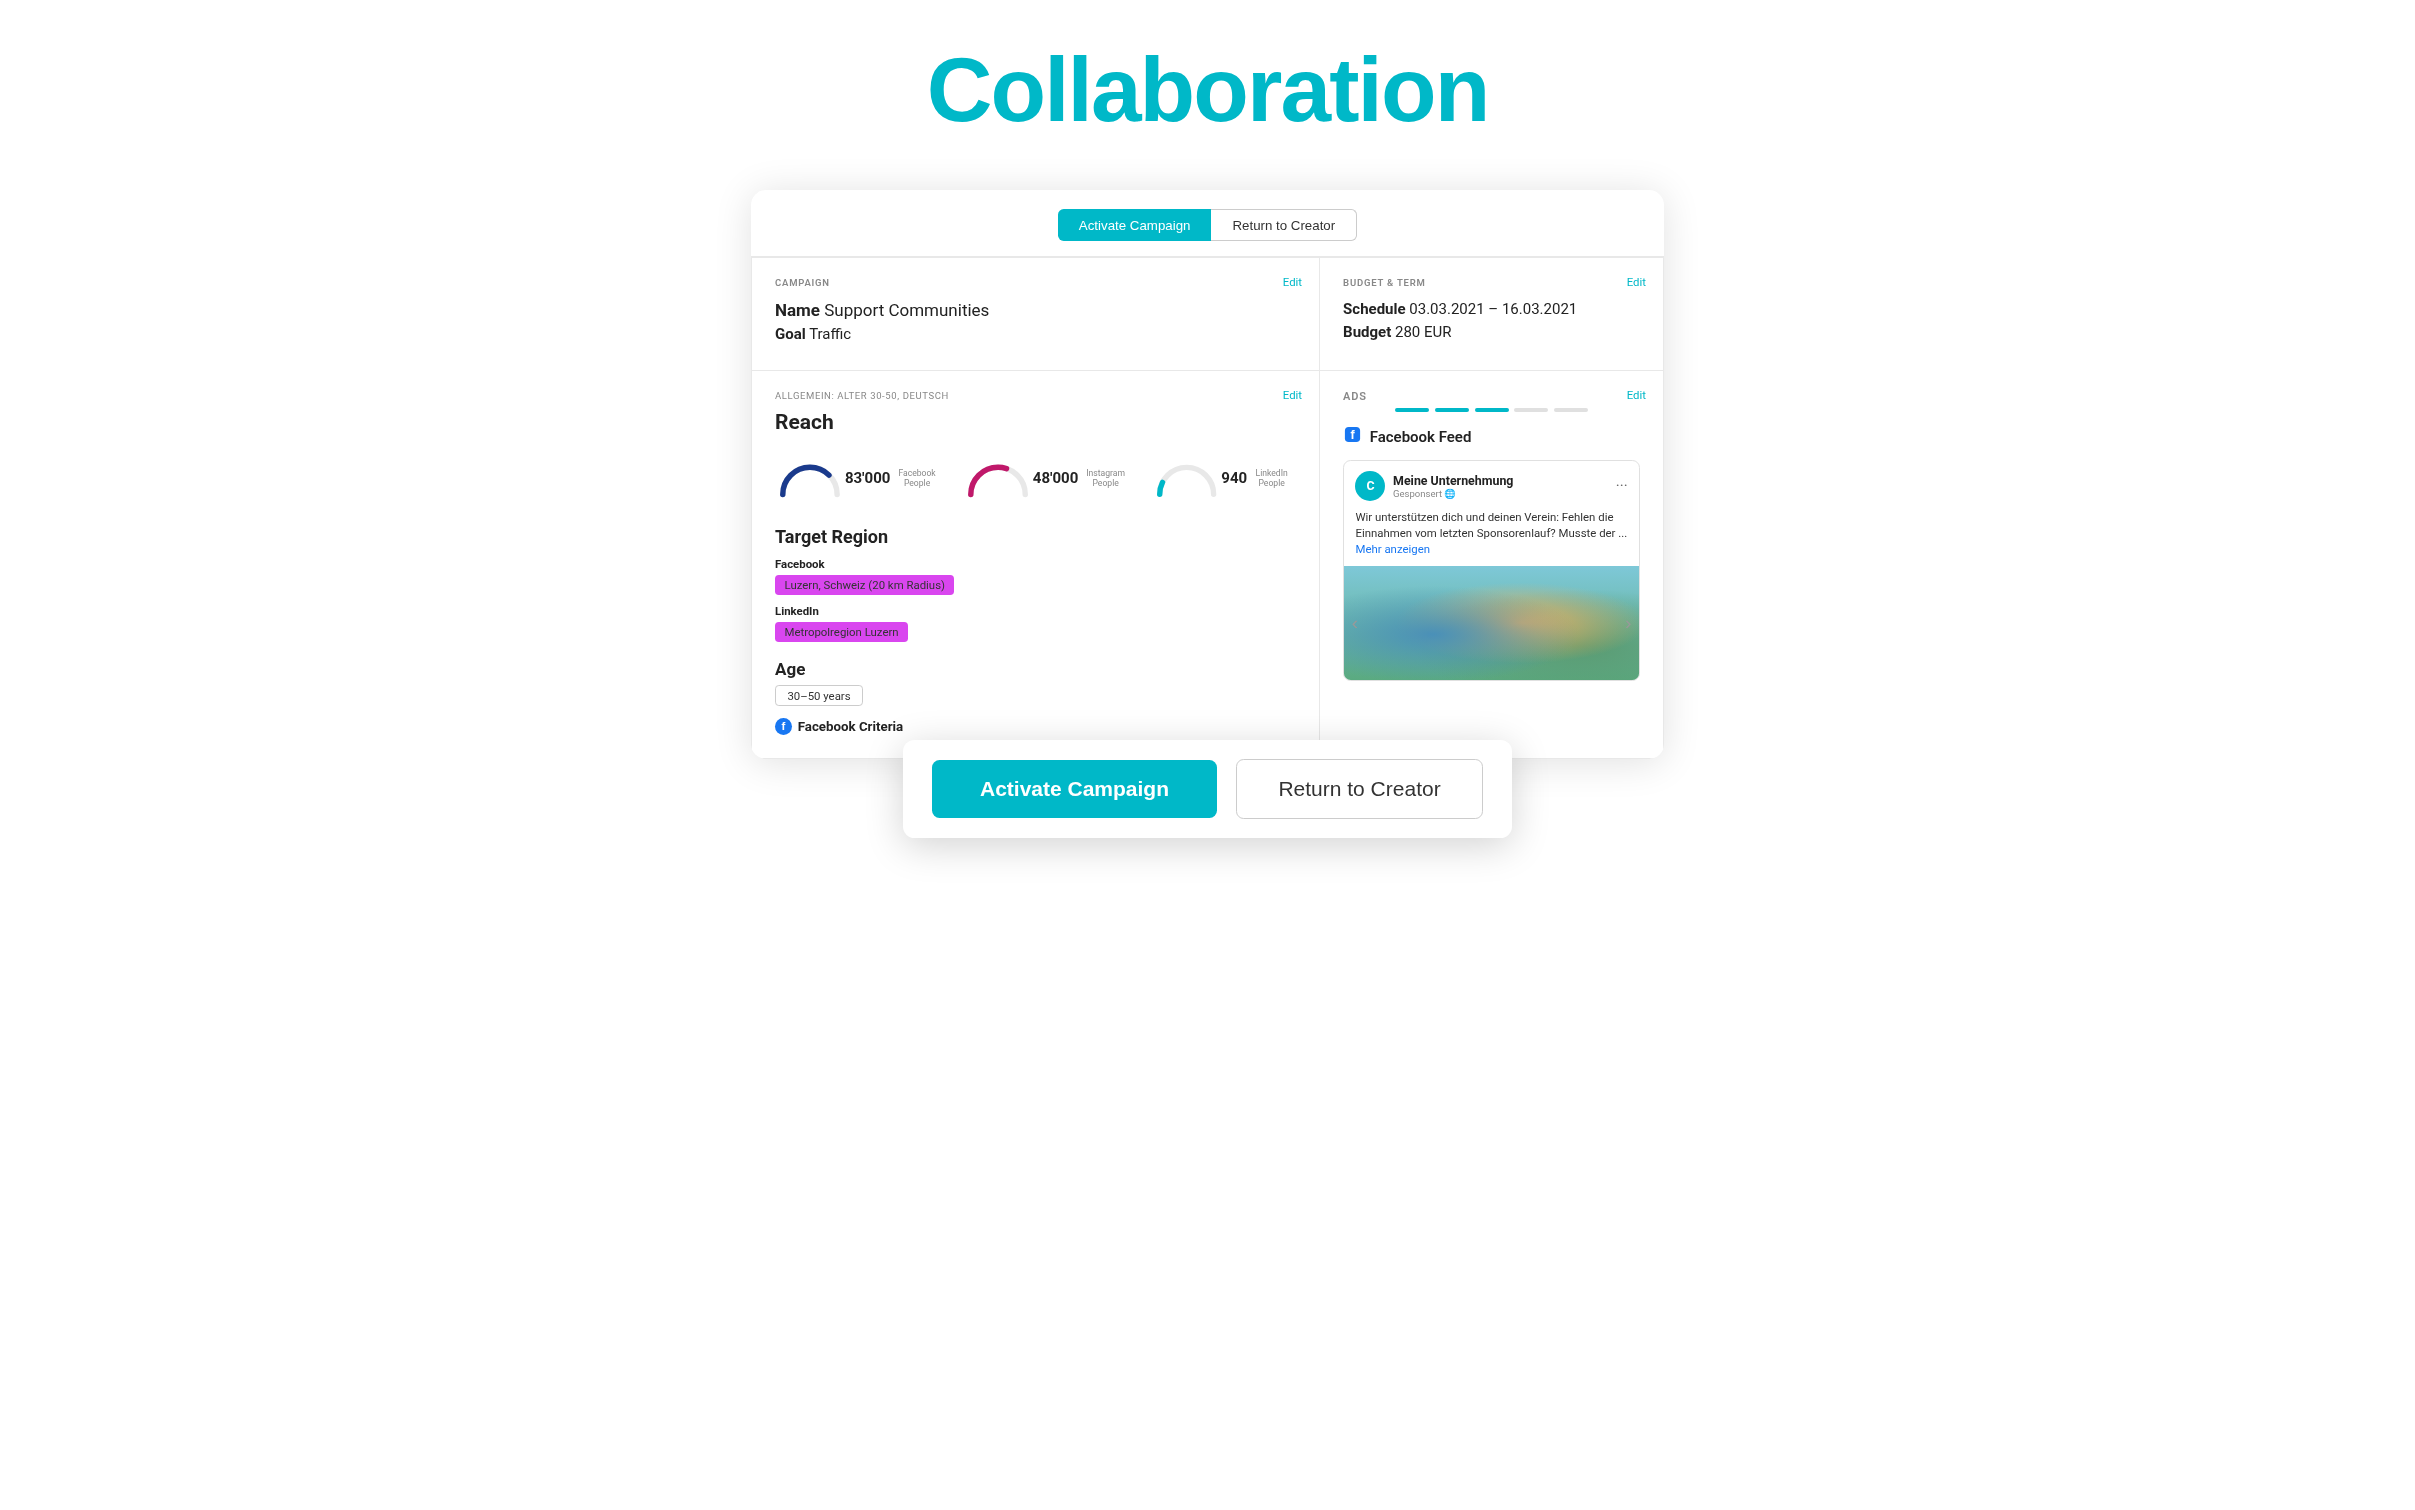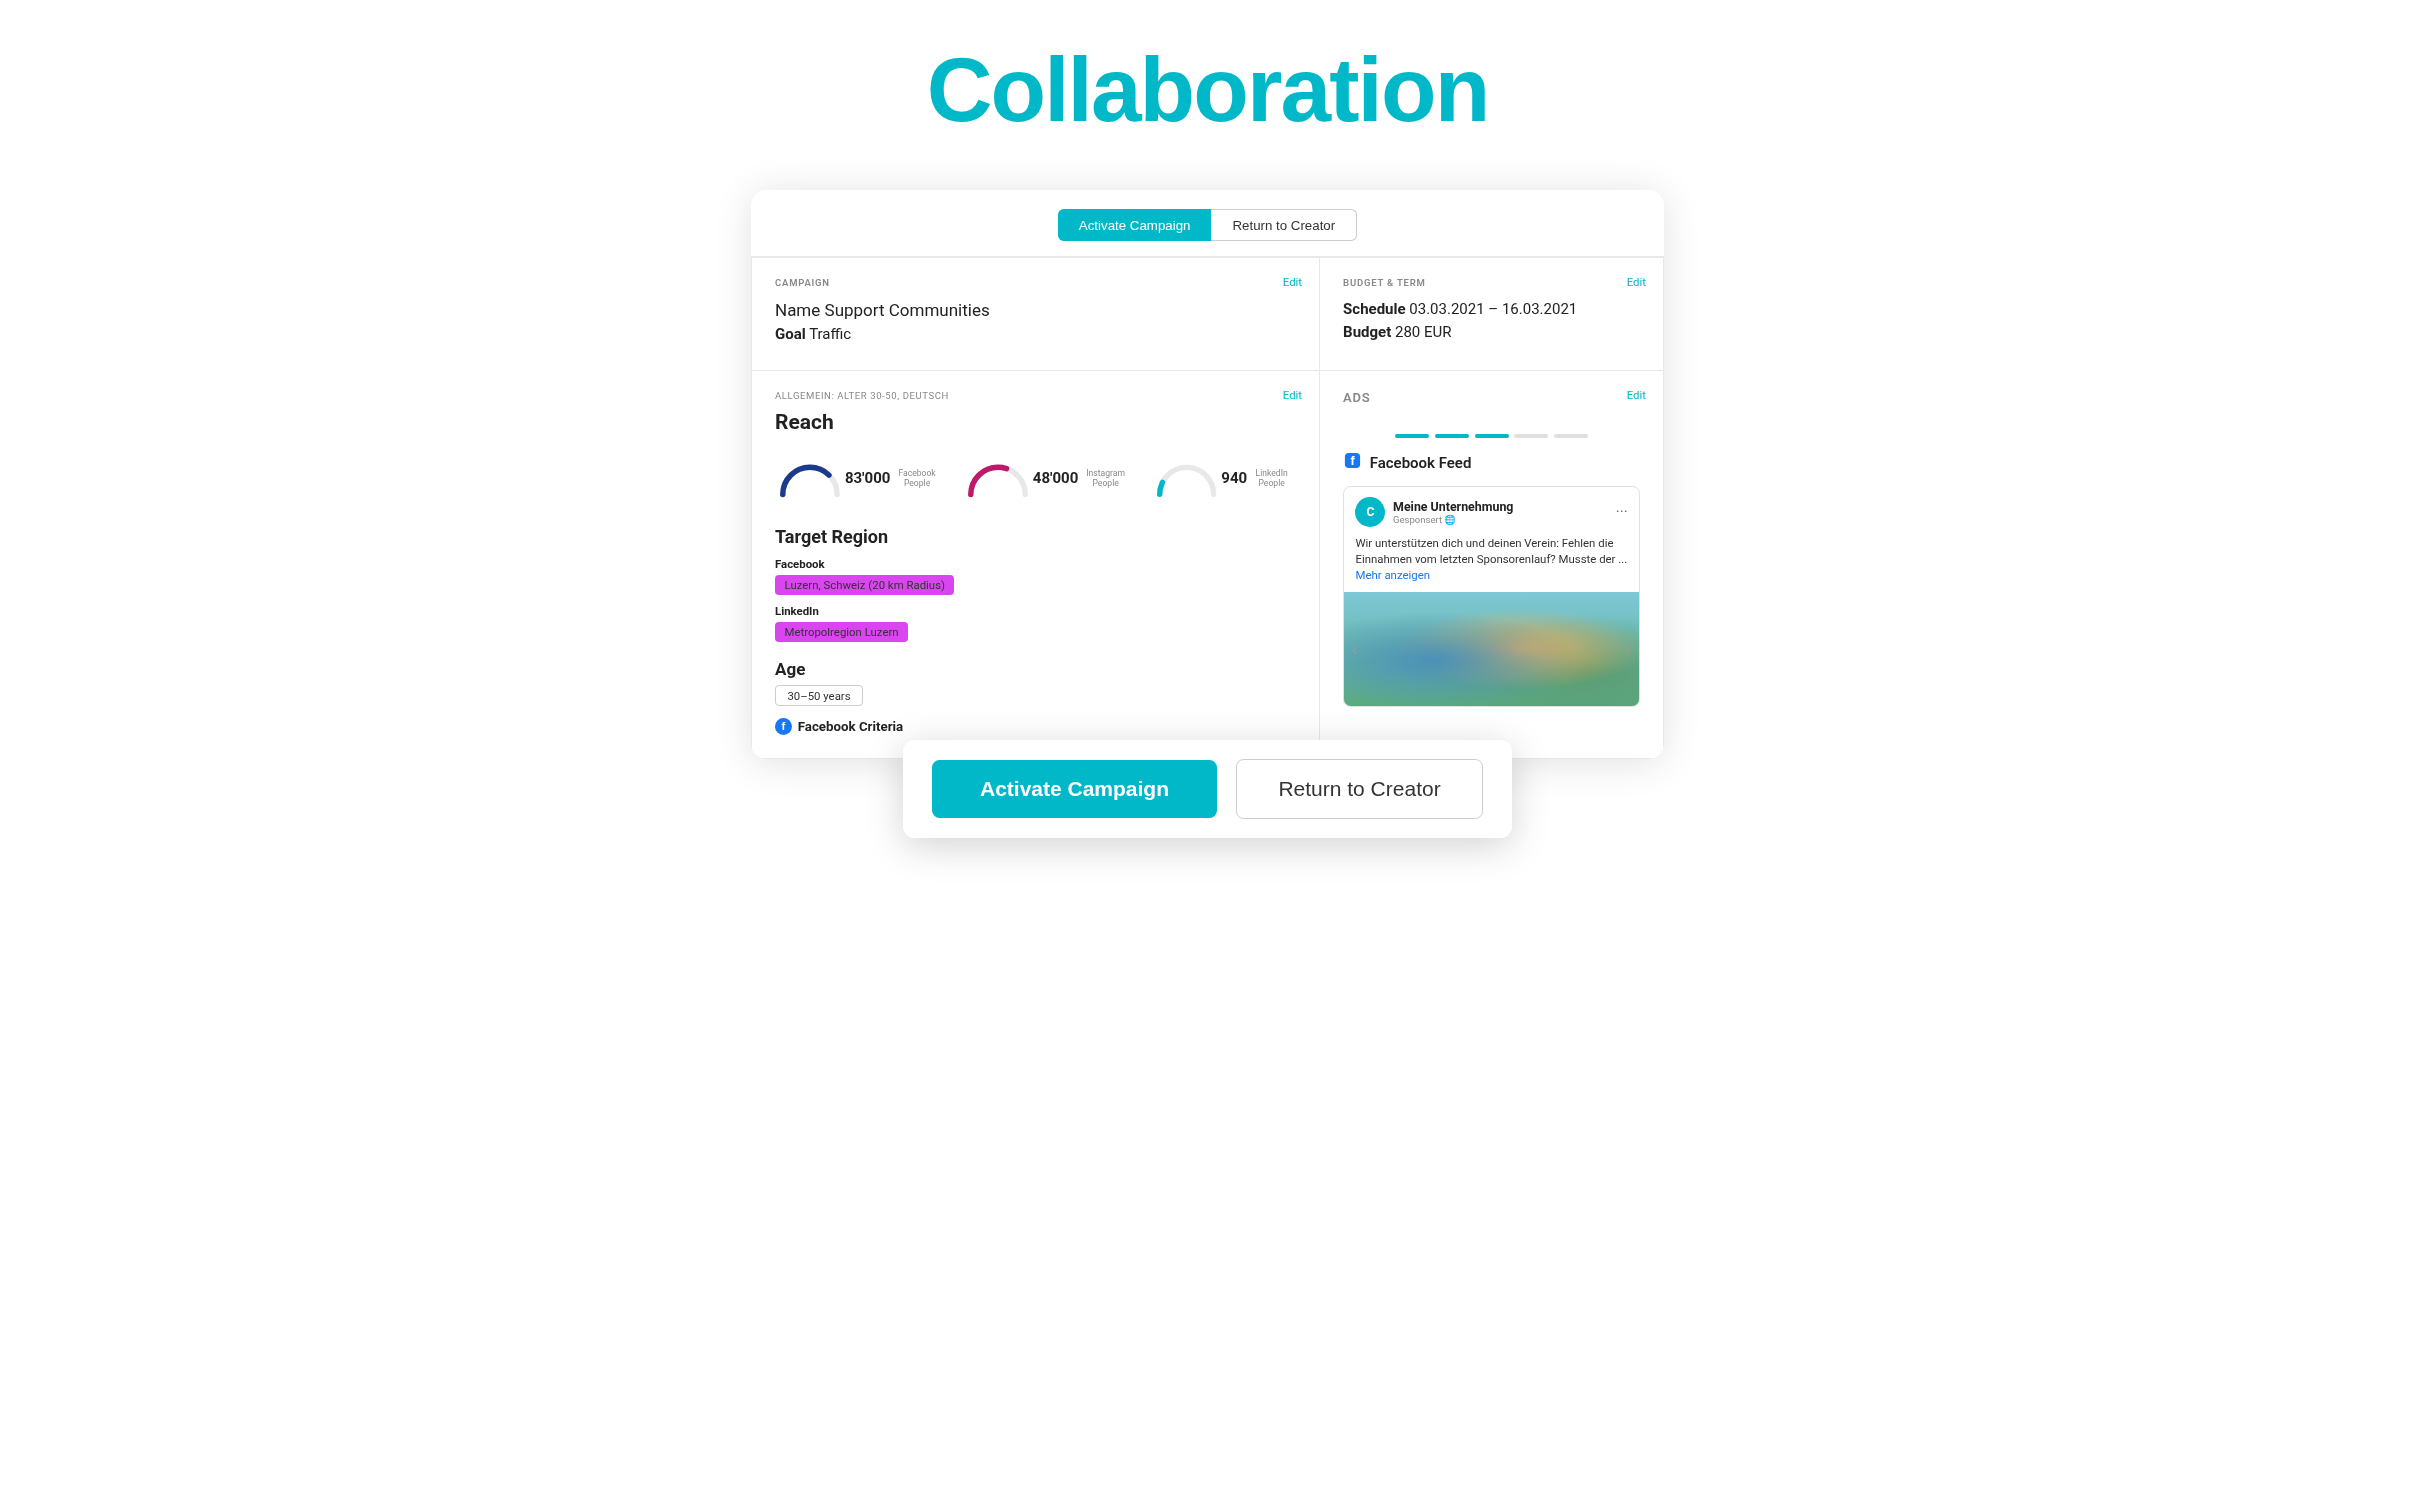--- a/index.html
+++ b/index.html
@@ -94,21 +94,21 @@
       text-decoration: none;
     }
 
     .campaign-name {
       font-size: 17px;
       color: #222;
       margin-bottom: 5.7px;
     }
 
     .campaign-name span.label {
-      font-weight: 400;
+      font-weight: 700;
     }
     .campaign-name span.value {
       font-weight: 400;
     }
 
     .campaign-goal {
       font-size: 15px;
       color: #222;
     }
     .campaign-goal span.label {
@@ -224,26 +224,26 @@
 
     
     .ads-panel {
       padding: 19px 23px 23px;
       border: 1px solid #e8e8e8;
       border-left: none;
       position: relative;
     }
 
     .ads-label {
-      font-size: 13px;
+      font-size: 11px;
       font-weight: 600;
       color: #888;
       text-transform: uppercase;
       letter-spacing: 0.8px;
-      margin-bottom: 29px;
+      margin-bottom: 5px;
     }
 
     .ad-tabs {
       display: flex;
       gap: 5.7px;
       margin-bottom: 13.3px;
       justify-content: center;
     }
 
     .ad-tab {

